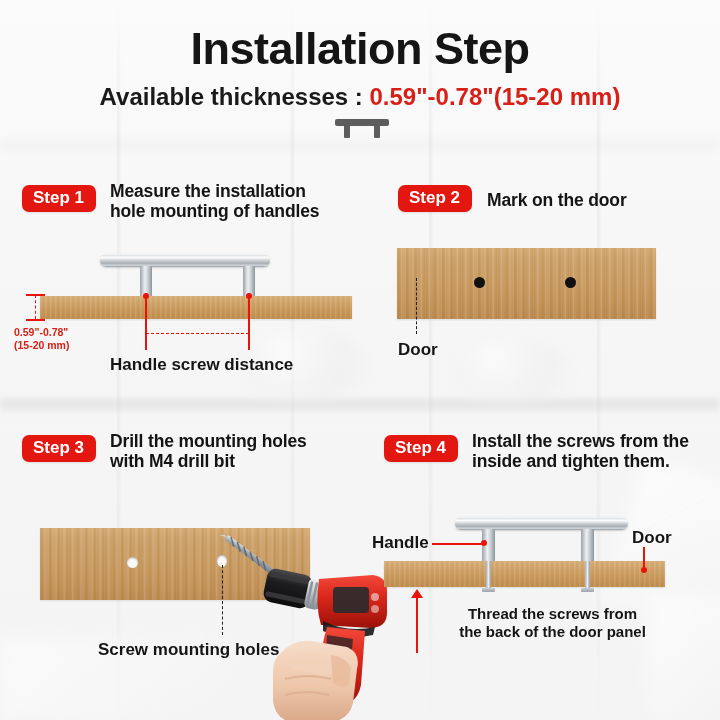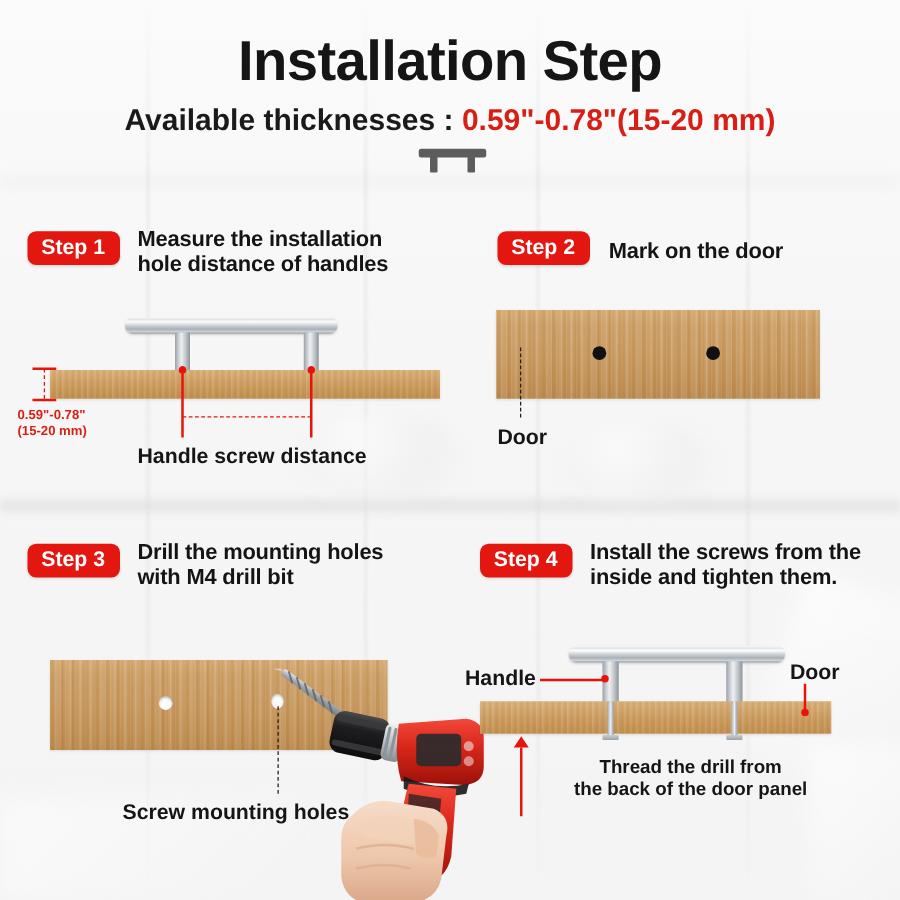--- a/index.html
+++ b/index.html
@@ -202,21 +202,21 @@
     <div class="mini-leg" style="left:9px;"></div>
     <div class="mini-leg" style="left:39px;"></div>
   </div>
 
   <div class="quad q1">
 
     <div class="badge" style="left:22px;top:20px;">Step 1</div>
 
     <div class="step-text" style="left:110px;top:16px;">
       <div>Measure the installation</div>
-      <div>hole distance of handles</div>
+      <div>hole mounting of handles</div>
     </div>
 
     <div class="handle-bar" style="left:100px;top:89px;width:170px;height:13px;"></div>
     <div class="handle-leg" style="left:140px;top:101px;width:12px;height:33px;"></div>
     <div class="handle-leg" style="left:243px;top:101px;width:12px;height:33px;"></div>
 
     <div class="wood wood-thin" style="left:40px;top:131px;width:312px;height:23px;"></div>
 
     <div class="caliper" style="left:26px;top:129px;width:22px;height:27px;">
       <div class="cal-line" style="left:0;top:0;width:19px;"></div>
@@ -367,18 +367,18 @@
     <div class="red-dot" style="left:121px;top:125px;"></div>
 
     <div class="anno-dark" style="left:272px;top:113px;">Door</div>
     <div class="red-v" style="left:283px;top:132px;height:23px;"></div>
     <div class="red-dot" style="left:281px;top:152px;"></div>
 
     <div class="arrow-up" style="left:51px;top:174px;"></div>
     <div class="red-v" style="left:56px;top:183px;height:55px;"></div>
 
     <div class="anno-dark-c" style="left:70px;top:190px;width:245px;">
-      <div>Thread the drill from</div>
+      <div>Thread the screws from</div>
       <div>the back of the door panel</div>
     </div>
   </div>
 
 </div>
 
 </body></html>

